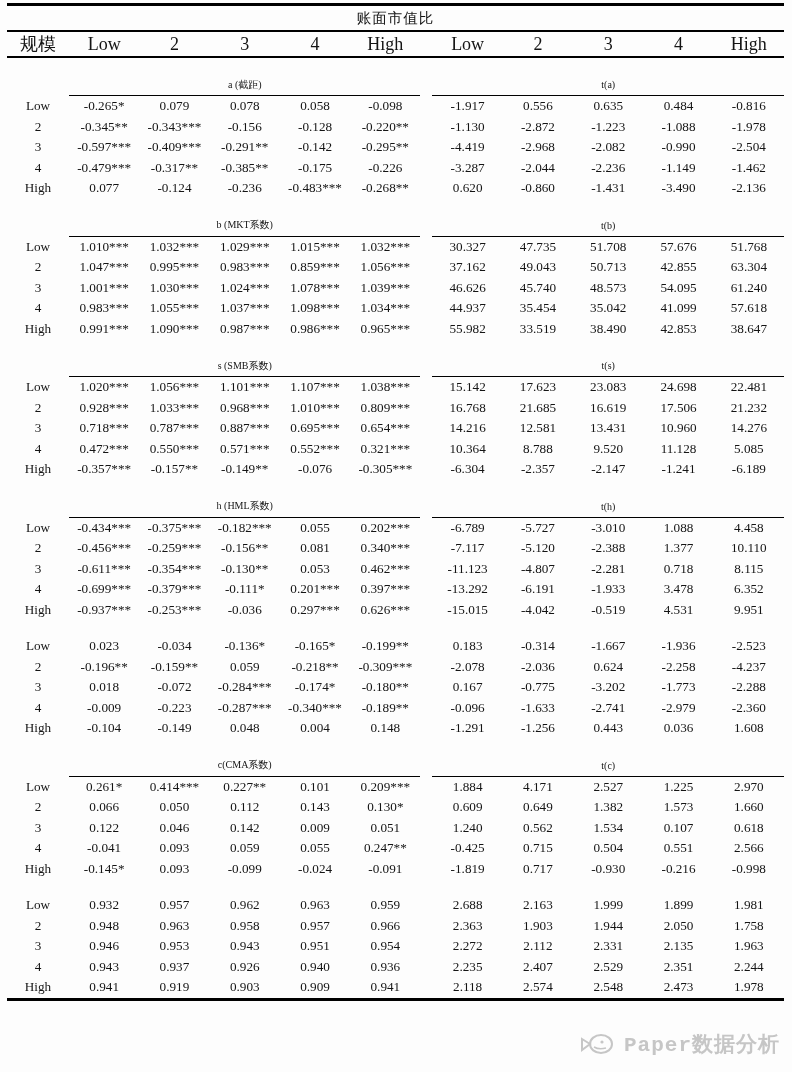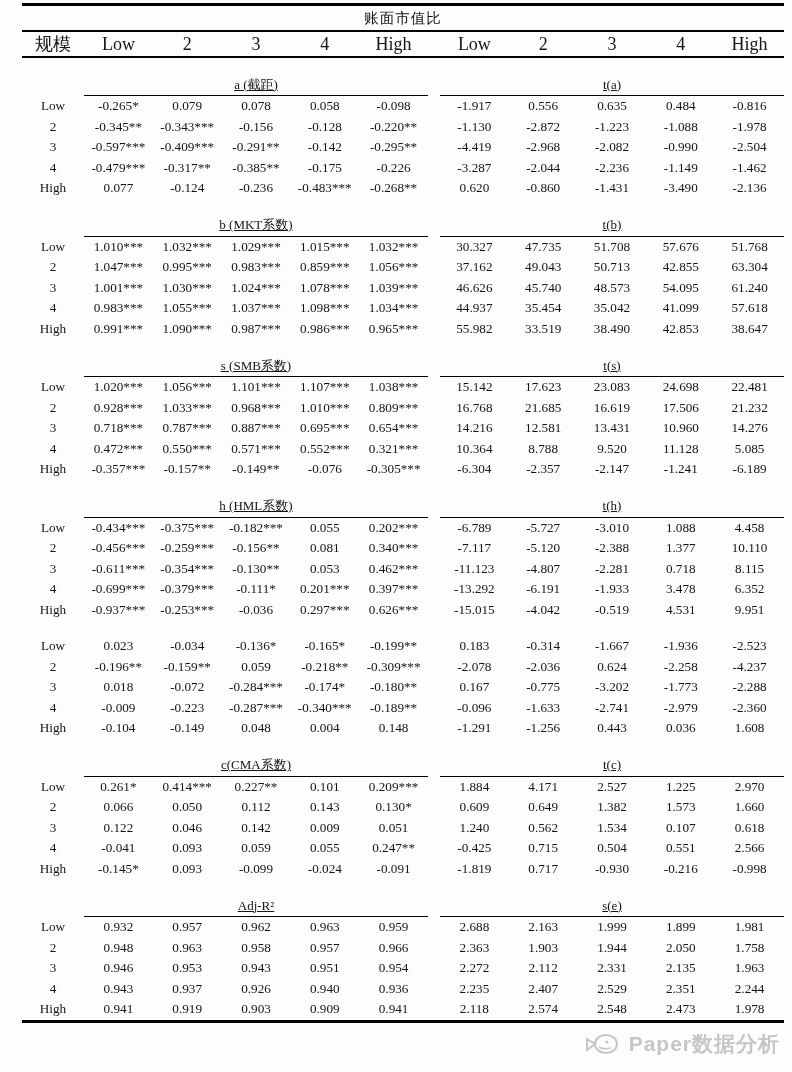--- a/index.html
+++ b/index.html
@@ -1,39 +1,39 @@
 <!DOCTYPE html>
 <html><head>
 <meta charset="utf-8">
 <style>
   html,body{margin:0;padding:0;background:#ffffff;}
   .page{
     width:792px;height:1072px;background:#fdfdfd;position:relative;
     font-family:"Liberation Serif","DejaVu Serif",serif;color:#141414;
-    box-sizing:border-box;padding:3px 8px 0 22px;overflow:hidden;
+    box-sizing:border-box;padding:3px 8px 0 7px;overflow:hidden;
   }
   table.reg{
     width:100%;border-collapse:collapse;table-layout:fixed;
     border-top:3px solid #000;border-bottom:3px solid #000;
   }
   td{padding:0;text-align:center;vertical-align:middle;overflow:hidden;white-space:nowrap;}
   tr.title-row td{
     font-size:14.5px;height:24px;border-bottom:2px solid #000;letter-spacing:1px;
   }
   tr.col-head td{
     font-size:18px;height:21px;border-bottom:2px solid #000;
   }
   tr.gap td{height:16px;}
-  tr.sec-head td{height:21px;font-size:13px;text-decoration:underline;}
+  tr.sec-head td{height:21px;font-size:10px;}
   tr.sec-head td.sec-title{border-bottom:1.5px solid #000;}
   tr.data-row td{height:20.5px;font-size:13.2px;}
   td.spacer{width:12px;}
   .watermark{
     position:absolute;right:12px;bottom:14px;display:flex;align-items:center;gap:6px;
-    color:#c6c6c6;font-family:Liberation Sans, sans-serif;
+    color:#c6c6c6;font-family:Liberation Mono, monospace;
     font-size:21px;font-weight:bold;letter-spacing:1px;user-select:none;
   }
   .watermark svg{display:block;}
 </style>
 </head>
 <body>
 
 <div class="page">
   <table class="reg">
     <colgroup>
@@ -533,26 +533,20 @@
           <td>-0.091</td>
           <td class="spacer"></td>
           <td>-1.819</td>
           <td>0.717</td>
           <td>-0.930</td>
           <td>-0.216</td>
           <td>-0.998</td>
         </tr>
         <tr class="gap">
           <td colspan="12"></td>
-        </tr>
-        <tr class="sec-head">
-          <td></td>
-          <td class="sec-title" colspan="5">Adj-R²</td>
-          <td class="spacer"></td>
-          <td class="sec-title" colspan="5">s(e)</td>
         </tr>
         <tr class="data-row">
           <td>Low</td>
           <td>0.932</td>
           <td>0.957</td>
           <td>0.962</td>
           <td>0.963</td>
           <td>0.959</td>
           <td class="spacer"></td>
           <td>2.688</td>

